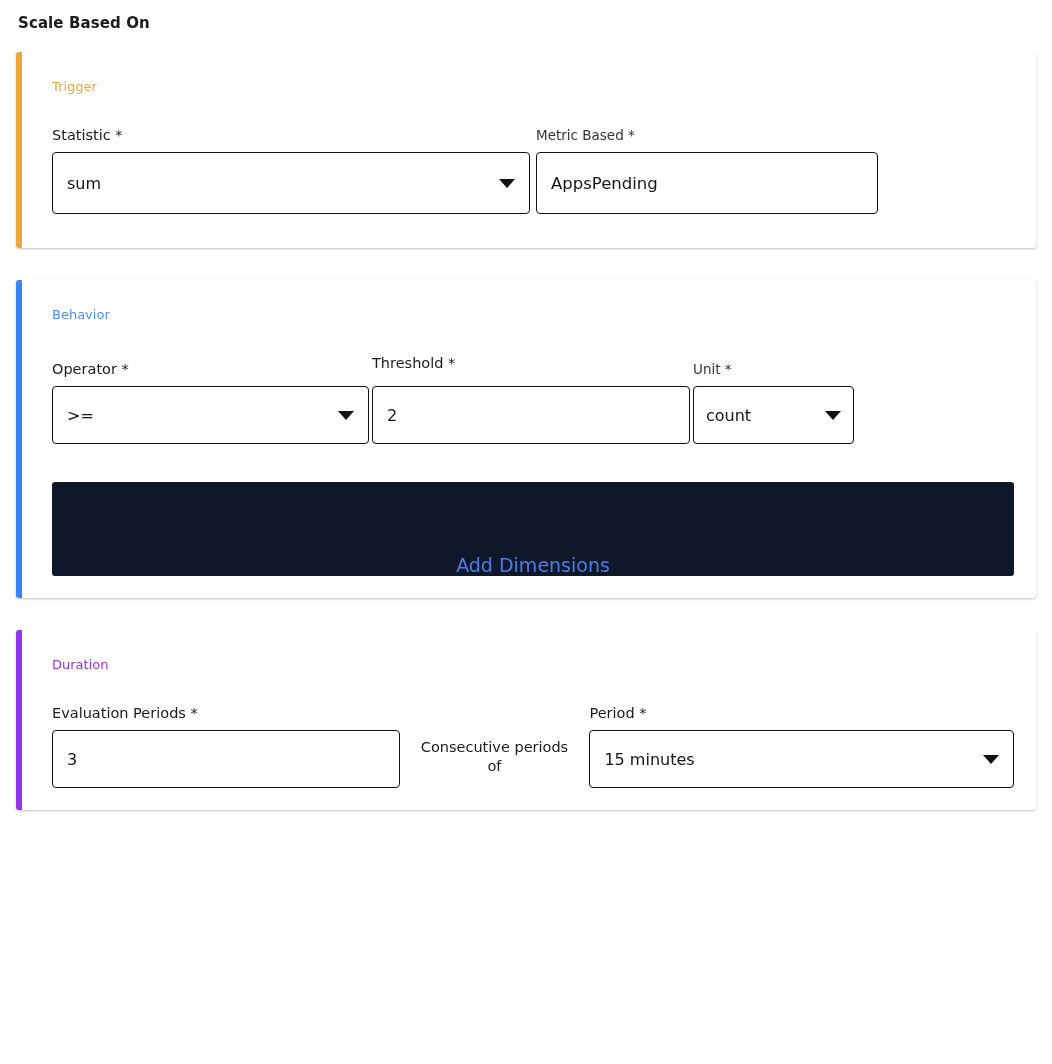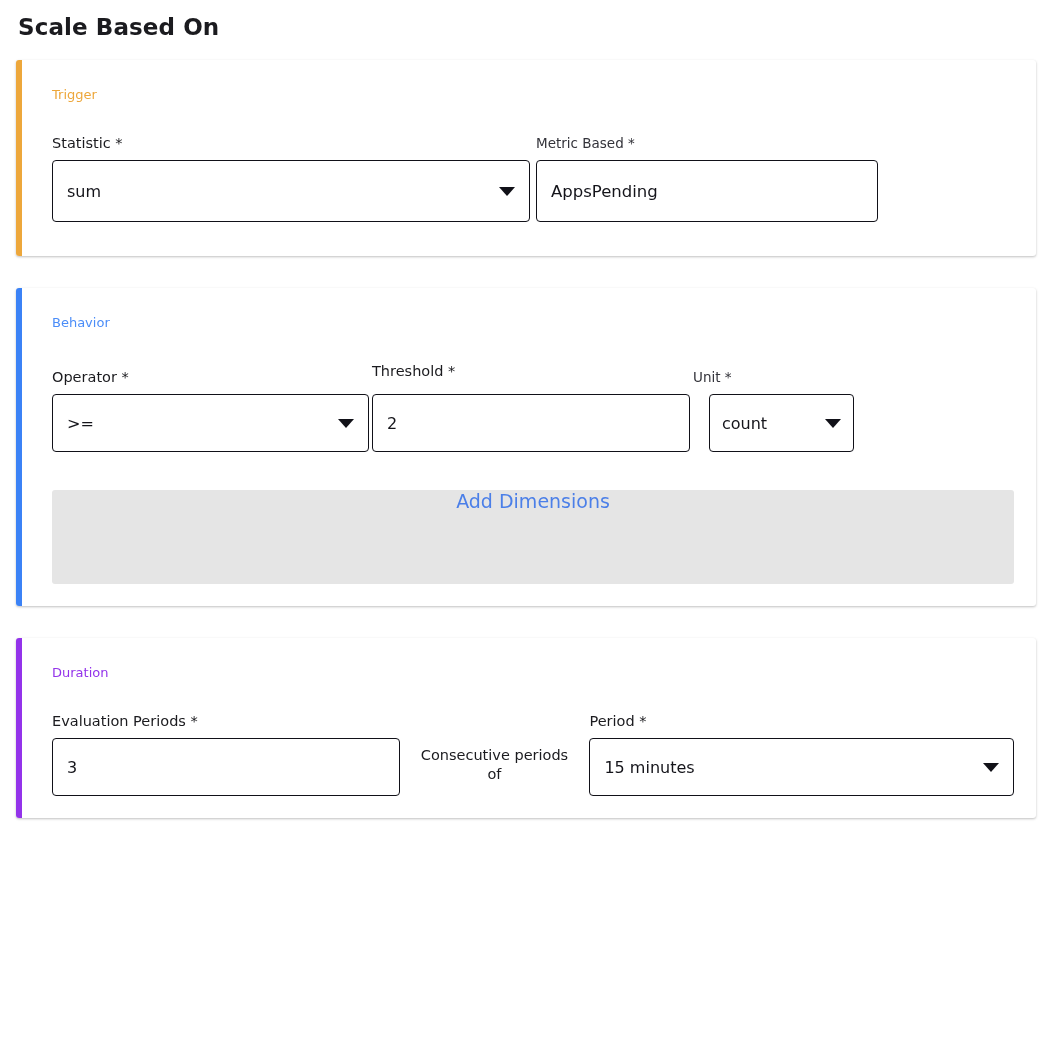--- a/index.html
+++ b/index.html
@@ -12,21 +12,21 @@
   body {
     width: 1052px;
     height: 1064px;
     overflow: hidden;
     position: relative;
   }
   .page {
     padding: 14px 16px 0 16px;
   }
   .page-title {
-    font-size: 23px;
+    font-size: 15px;
     font-weight: bold;
     color: #1b1b1f;
     margin: 0 0 20px 2px;
     letter-spacing: 0.1px;
   }
   .card {
     position: relative;
     background: #ffffff;
     border-radius: 3px;
     box-shadow: 0 1px 3px rgba(0,0,0,0.16), 0 1px 2px rgba(0,0,0,0.10);
@@ -95,43 +95,43 @@
     flex: none;
   }
   .static-text {
     font-size: 14.5px;
     color: #1b1b1f;
     text-align: center;
     line-height: 1.3;
   }
   .add-dimensions {
     margin-top: 38px;
-    background: #e5e5e5;
+    background: #0f172a;
     border-radius: 3px;
     height: 94px;
     display: flex;
-    align-items: flex-start;
+    align-items: flex-end;
     justify-content: center;
     font-size: 19px;
     color: #4b7fe8;
     cursor: pointer;
   }
 
   
   #trigger-card { padding-bottom: 34px; }
   #trigger-statistic { width: 478px; }
   #trigger-metric { width: 342px; margin-left: 6px; }
   #trigger-metric .input-box { height: 62px; font-size: 16.5px; }
   #trigger-statistic .select-box { height: 62px; gap: 28px; }
 
   
   #behavior-operator { width: 317px; }
   #behavior-threshold { width: 318px; margin-left: 3px; gap: 6px; }
   #behavior-unit { width: 161px; margin-left: 3px; }
-  #behavior-unit .select-box { padding: 0 12px; height: 58px; margin-left: 16px; }
+  #behavior-unit .select-box { padding: 0 12px; height: 58px; }
 
   
   #duration-periods { width: 352px; }
   #duration-consecutive { width: 192px; padding: 0 12px 12px 12px; }
   #duration-period { width: 430px; }
 </style>
 </head>
 <body>
 
 <div class="page">

